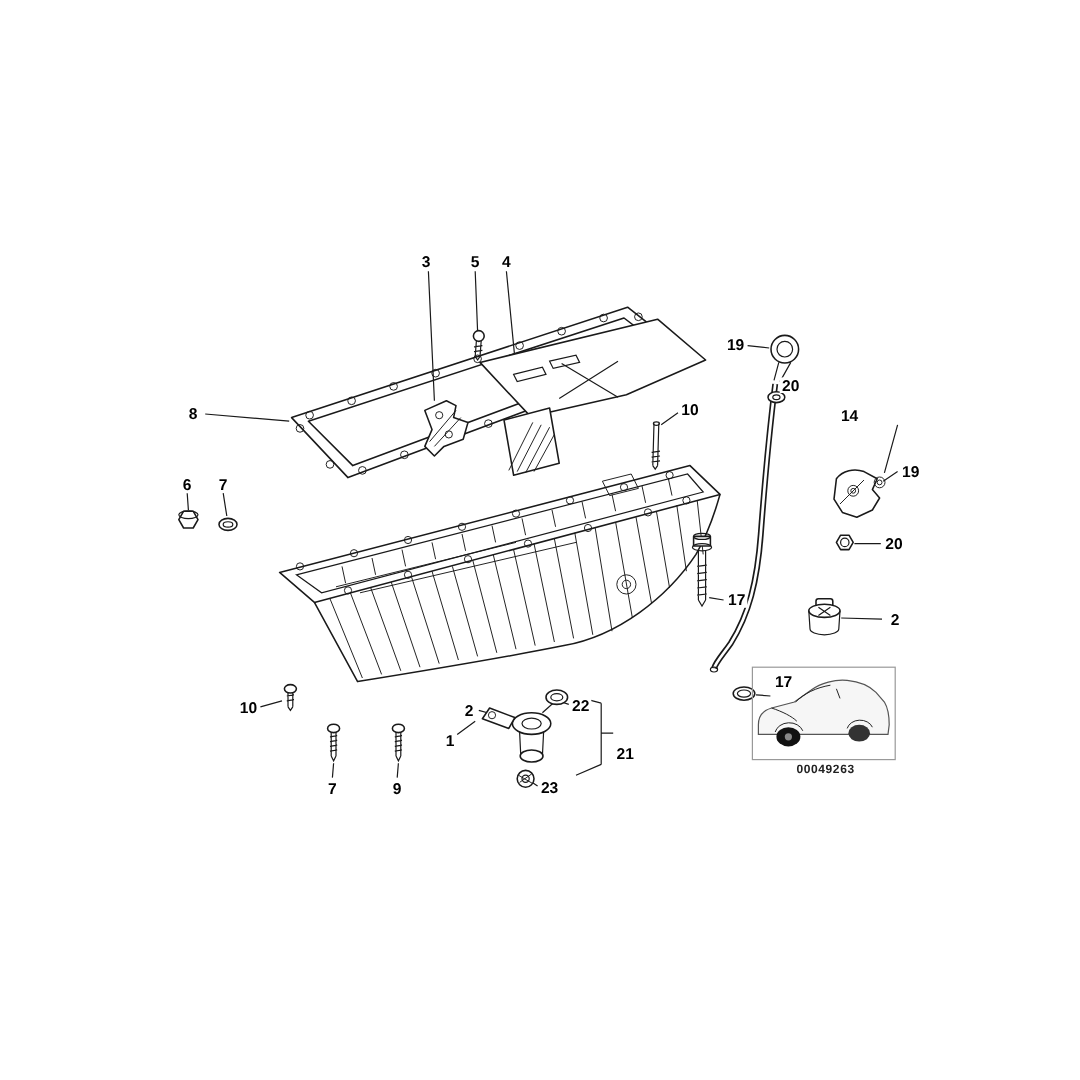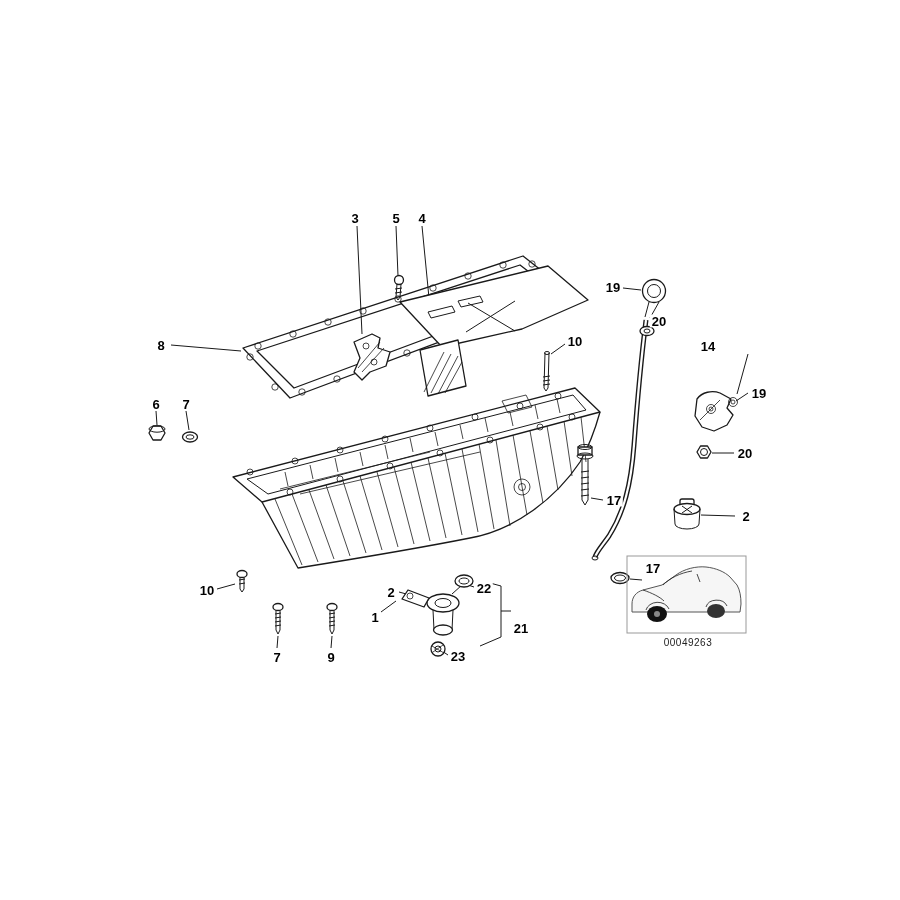--- a/index.html
+++ b/index.html
@@ -2,21 +2,21 @@
 <html><head>
 <meta charset="utf-8">
 <style>
   html,body{margin:0;padding:0;background:#fff;}
   .stage{position:relative;width:900px;height:900px;background:#fff;overflow:hidden;
          font-family:"Liberation Sans",sans-serif;}
   .stage svg{position:absolute;left:0;top:0;}
   .co{position:absolute;transform:translate(-50%,-50%);font-weight:bold;font-size:13px;
       color:#000;background:#fff;padding:0 2px;line-height:1;white-space:nowrap;}
   .code{position:absolute;transform:translate(-50%,-50%);font-size:10px;color:#222;
-        letter-spacing:.5px;}
+        letter-spacing:.5px;font-weight:bold;}
   .ln{stroke:#1a1a1a;stroke-width:1;fill:none;}
   .ln2{stroke:#1a1a1a;stroke-width:1.3;fill:none;stroke-linejoin:round;}
   .wfill{fill:#fff;stroke:#1a1a1a;stroke-width:1.3;stroke-linejoin:round;}
   .thin{stroke:#1a1a1a;stroke-width:.8;fill:none;}
 </style>
 </head>
 <body>
 
 <div class="stage">
 

